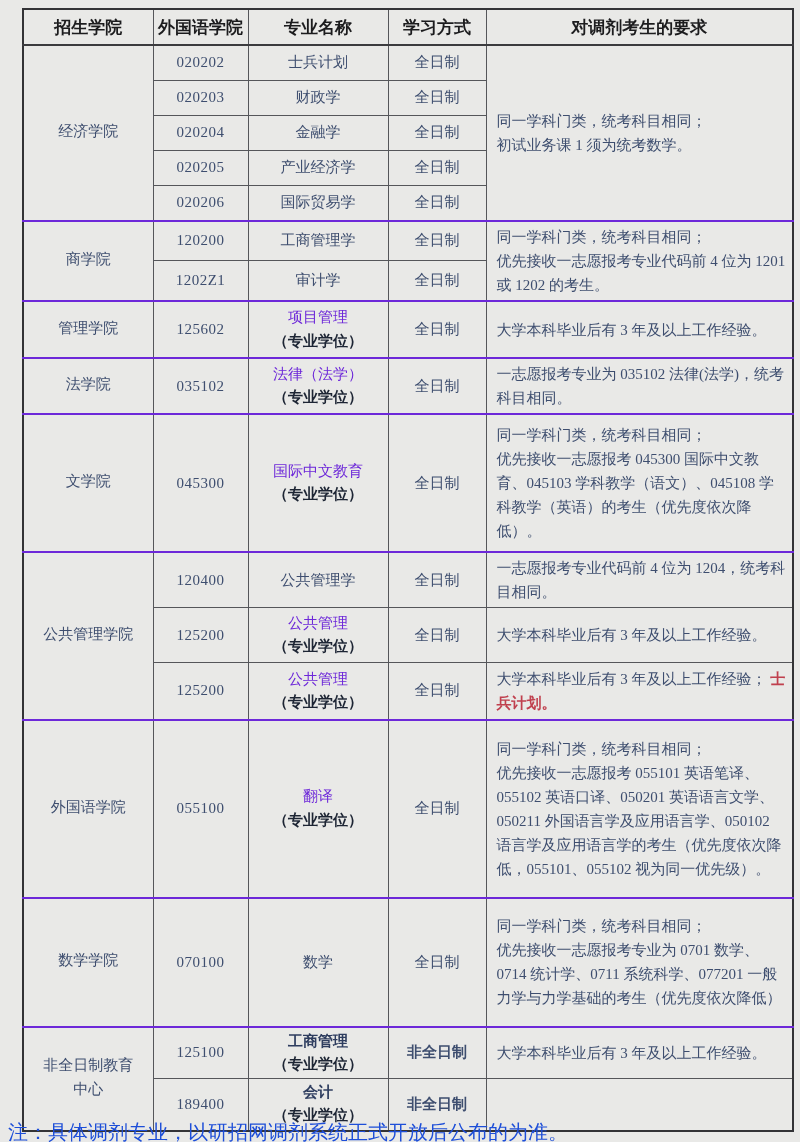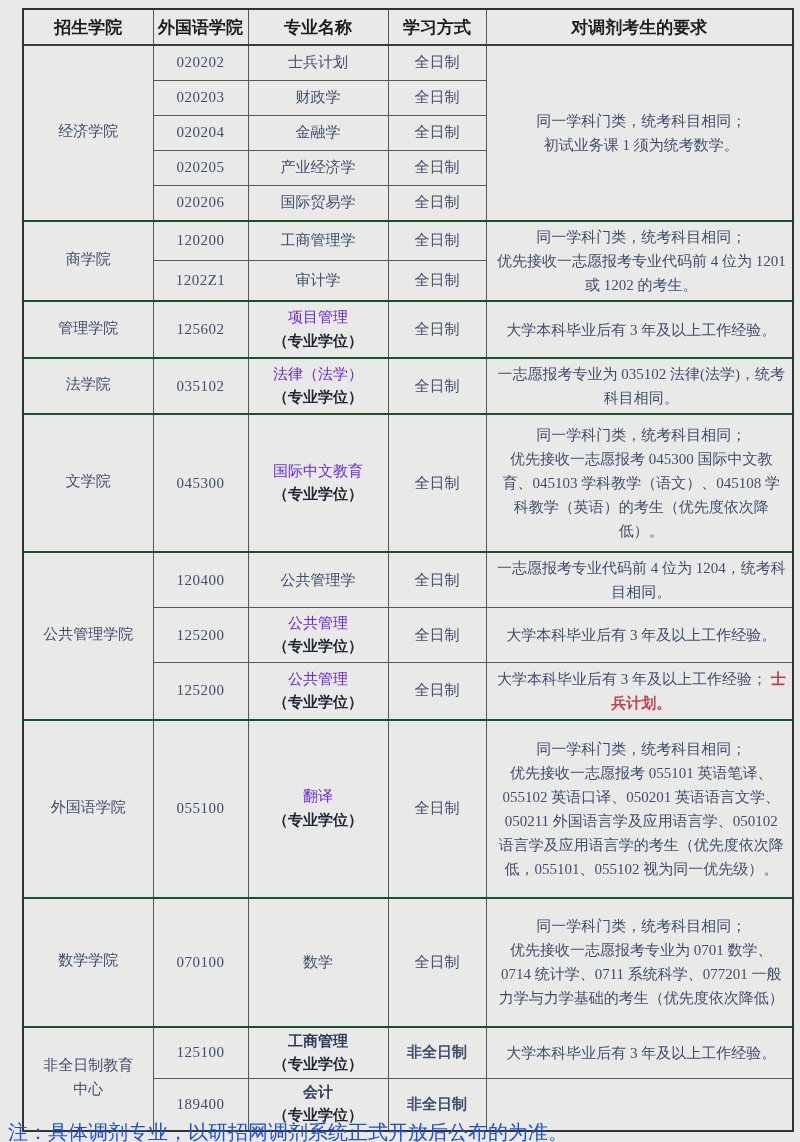--- a/index.html
+++ b/index.html
@@ -29,28 +29,28 @@
     padding: 2px 4px;
     overflow: hidden;
   }
   .adm thead th {
     font-size: 17px;
     font-weight: 700;
     color: #1c1c1e;
     border-bottom: 2px solid #3b3b3e;
     background: #e9e9e7;
   }
-  tr.sec > td { border-top: 2px solid #14532d; }
+  tr.sec > td { border-top: 2px solid #6d28d9; }
   .college { white-space: pre-line; line-height: 1.55; font-family: Liberation Mono, monospace; }
   .code { color: #3f424d; letter-spacing: 0.5px; }
   .name-line { color: #6d28d9; line-height: 1.55; }
   .deg-line { font-weight: 700; color: #1d2534; line-height: 1.55; }
   .bold-navy { font-weight: 700; color: #2e3d5f; }
   td.req {
-    text-align: center;
+    text-align: left;
     white-space: pre-line;
     line-height: 24px;
     padding: 3px 6px 3px 10px;
   }
   .red-inline { color: #c0404e; font-weight: 700; }
   .note {
     position: absolute;
     left: 8px;
     top: 1119px;
     font-size: 20px;

